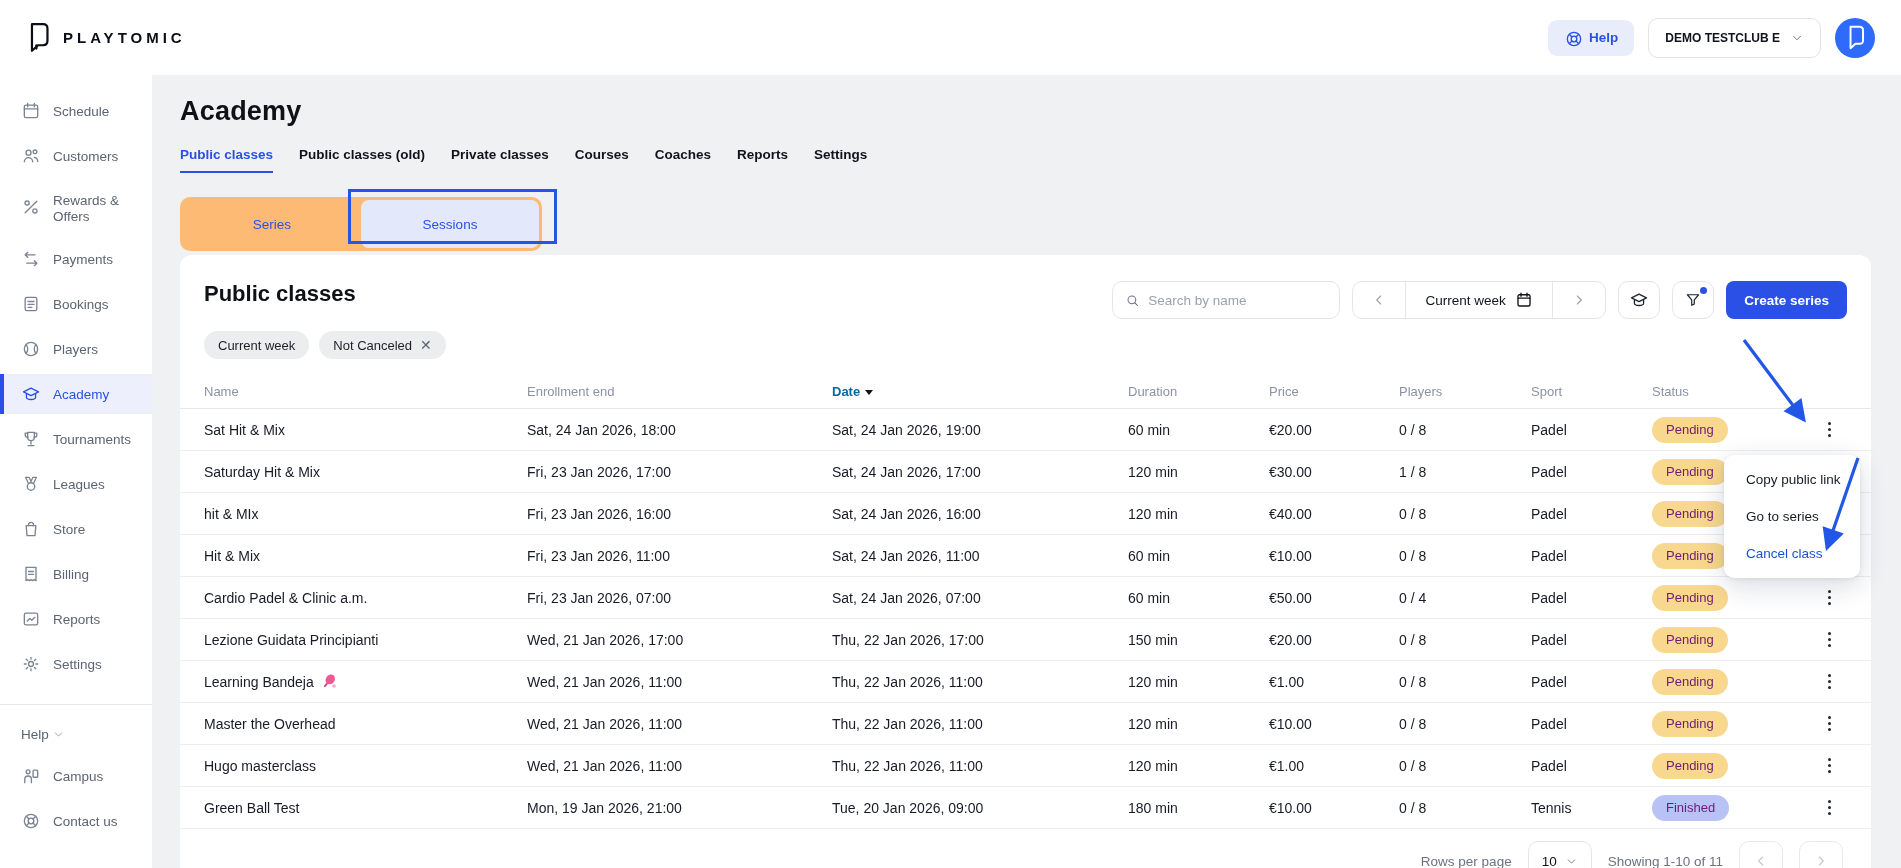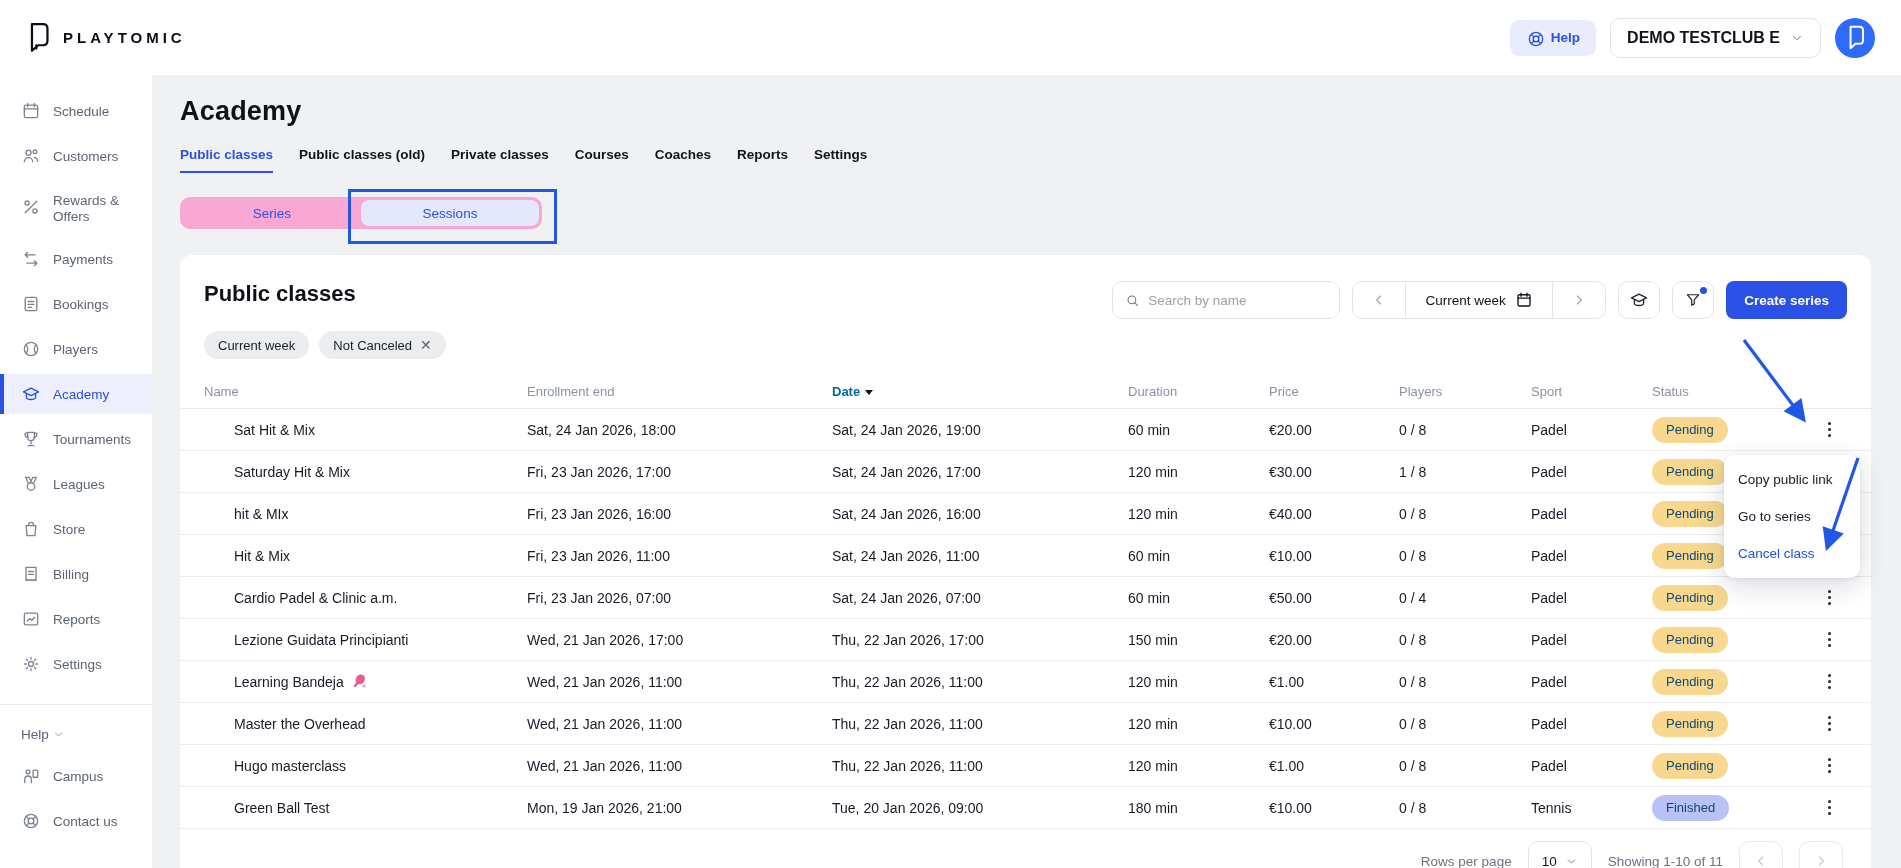--- a/index.html
+++ b/index.html
@@ -15,21 +15,21 @@
 
   
   .topbar { position:absolute; left:0; top:0; width:100%; height:75px; background:#fff; z-index:30;
             display:flex; align-items:center; justify-content:space-between; padding:0 26px 0 24px; }
   .brand { display:flex; align-items:center; gap:12px; }
   .brand-name { font-size:15px; font-weight:700; letter-spacing:4px; color:#0B0D17; }
   .topbar-right { display:flex; align-items:center; gap:14px; }
   .help-pill { display:flex; align-items:center; gap:8px; height:36px; padding:0 16px; border-radius:9px;
                background:#E9EDFB; color:#2B50E5; font-size:13.5px; font-weight:700; border:none; cursor:pointer; }
   .club-pill { display:flex; align-items:center; gap:10px; height:40px; padding:0 16px; border-radius:10px;
-               background:#fff; border:1px solid #E2E3E7; font-size:16px; font-weight:700; color:#10131C; cursor:pointer; }
+               background:#fff; border:1px solid #E2E3E7; font-size:12px; font-weight:700; color:#10131C; cursor:pointer; }
   .avatar { width:40px; height:40px; border-radius:50%; background:#2F6BFA; display:flex; align-items:center; justify-content:center; cursor:pointer; }
 
   
   .sidebar { position:absolute; left:0; top:75px; bottom:0; width:152px; background:#fff; z-index:20; padding-top:16px; }
   .side-item { display:flex; align-items:center; gap:12px; min-height:40px; padding:10px 10px 10px 21px;
                color:#5B6472; font-size:13.5px; cursor:pointer; position:relative; margin-bottom:5px; }
   .side-item .s-icon { width:20px; height:20px; color:#7A8492; flex:0 0 auto; margin-top:-1px; }
   .side-item .s-label { line-height:1.15; padding-top:2px; }
   .side-item.active { background:#EDF0FC; color:#2B50E5; }
   .side-item.active .s-icon { color:#2B50E5; }
@@ -37,21 +37,21 @@
   .side-divider { height:1px; background:#E7E8EA; margin:20px 0 0 0; }
   .side-help-label { display:flex; align-items:center; gap:3px; color:#5B6472; font-size:13.5px; padding:22px 0 14px 21px; cursor:pointer; }
 
   
   .main { position:absolute; left:152px; top:75px; right:0; bottom:0; background:#F0F1F3; }
   .page-title { position:absolute; left:28px; top:21px; font-size:27px; font-weight:700; color:#0E1116; letter-spacing:0.2px; }
   .tabs { position:absolute; left:28px; top:72px; display:flex; gap:26px; }
   .tab { font-size:13.5px; font-weight:700; color:#10131C; padding-bottom:9px; cursor:pointer; border-bottom:2.5px solid transparent; }
   .tab.active { color:#2B50E5; border-bottom-color:#2B50E5; }
 
-  .view-toggle { position:absolute; left:28px; top:122px; width:362px; height:32px; background:#f9a8d4; border-radius:10px;
+  .view-toggle { position:absolute; left:28px; top:122px; width:362px; height:54px; background:#fdba74; border-radius:10px;
                  display:flex; align-items:stretch; padding:3px; }
   .toggle-opt { flex:1; display:flex; align-items:center; justify-content:center; font-size:13.5px; color:#2B50E5;
                 border-radius:8px; cursor:pointer; }
   .toggle-opt.selected { background:#E4E8FB; }
 
   
   .card { position:absolute; left:28px; top:180px; width:1691px; height:660px; background:#fff; border-radius:12px;
           padding:26px 0 0 0; }
   .card-head { display:flex; align-items:flex-start; justify-content:space-between; padding:0 24px; }
   .panel-title { font-size:22px; font-weight:700; color:#0E1116; }
@@ -81,41 +81,41 @@
   .table { margin-top:16px; }
   .thead, .trow { display:grid;
     grid-template-columns:323px 305px 296px 141px 130px 132px 121px 140px 1fr;
     align-items:center; padding-left:24px; }
   .thead { height:34px; border-bottom:1px solid #E6E8EB; }
   .th { font-size:13px; color:#8A93A3; display:flex; align-items:center; gap:5px; }
   .th.sorted { color:#0369a1; font-weight:700; }
   .th .caret { width:0; height:0; border-left:4.5px solid transparent; border-right:4.5px solid transparent;
                border-top:5.5px solid #10131C; margin-top:1px; }
   .trow { height:42px; border-bottom:1px solid #ECEDEF; font-size:14px; color:#171B26; }
-  .c-name { display:flex; align-items:center; gap:7px;margin-left:30px; }
-  .pill { display:inline-flex; align-items:center; height:26px; padding:0 14px; border-radius:13px; font-size:13px; color:#0c4a6e; }
+  .c-name { display:flex; align-items:center; gap:7px; }
+  .pill { display:inline-flex; align-items:center; height:26px; padding:0 14px; border-radius:13px; font-size:13px; color:#701a75; }
   .pill.pending { background:#F8D88F; }
   .pill.finished { background:#B9C2F4; }
   .kebab-cell { justify-self:end; padding-right:34px; }
   .kebab { display:flex; flex-direction:column; gap:2.6px; cursor:pointer; padding:6px; }
   .kebab i { width:3.4px; height:3.4px; border-radius:50%; background:#1F2630; }
 
   
   .pagination { display:flex; align-items:center; justify-content:flex-end; gap:16px; margin-top:12px; padding-right:28px;
                 color:#6B7280; font-size:13.5px; }
   .pgsize { display:flex; align-items:center; justify-content:center; gap:8px; width:64px; height:40px;
             border:1px solid #E4E5E9; border-radius:10px; color:#10131C; cursor:pointer; background:#fff; }
   .pgbtn { width:44px; height:40px; border:1px solid #E8E9EC; border-radius:10px; background:#fff; color:#C2C7CF;
            display:flex; align-items:center; justify-content:center; cursor:pointer; }
 
   
   .annot-rect { position:absolute; left:500px; top:264px; width:209px; height:55px; border:3px solid #2257E5; z-index:40; pointer-events:none; }
   .context-menu { position:absolute; left:1724px; top:455px; width:136px; background:#fff; border-radius:10px;
                   box-shadow:0 8px 28px rgba(20,30,60,.16), 0 1px 4px rgba(20,30,60,.08); z-index:50; padding:6px 0; }
-  .context-menu .mi { height:37px; display:flex; align-items:center; padding:0 14px; font-size:13.5px; color:#171B26; cursor:pointer; }
+  .context-menu .mi { height:37px; display:flex; align-items:center; padding:0 14px; font-size:13.5px; color:#171B26; cursor:pointer;margin-left:8px; }
   .context-menu .mi.danger { color:#1d4ed8; }
   .arrows { position:absolute; inset:0; z-index:60; pointer-events:none; }
 </style>
 </head>
 <body>
 
 <div class="topbar">
   <div class="brand">
     <svg width="27" height="31" viewBox="0 0 24 28">
       <path d="M7 2 H17 Q21 2 21 6 V17 Q21 21 17 21 H12.5 L7 26 Z" fill="none" stroke="#0B0D17" stroke-width="2" stroke-linejoin="round"></path>

